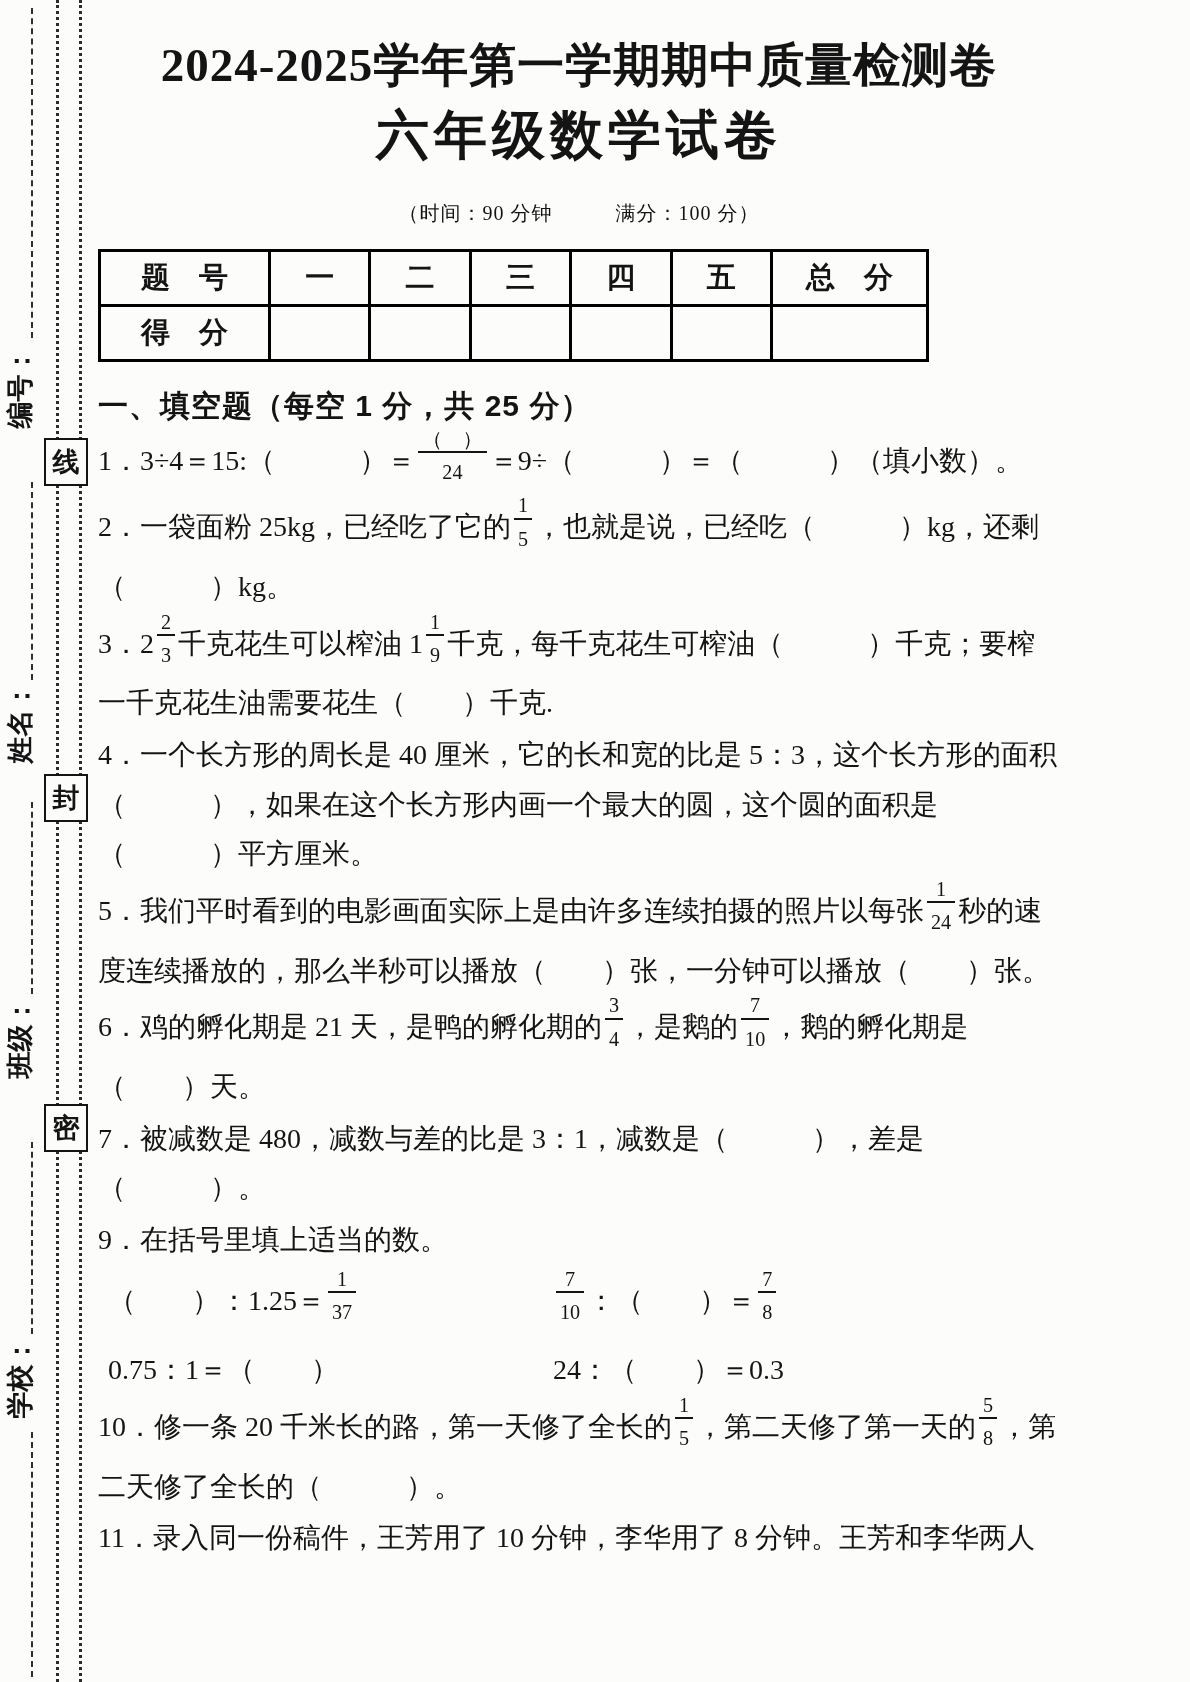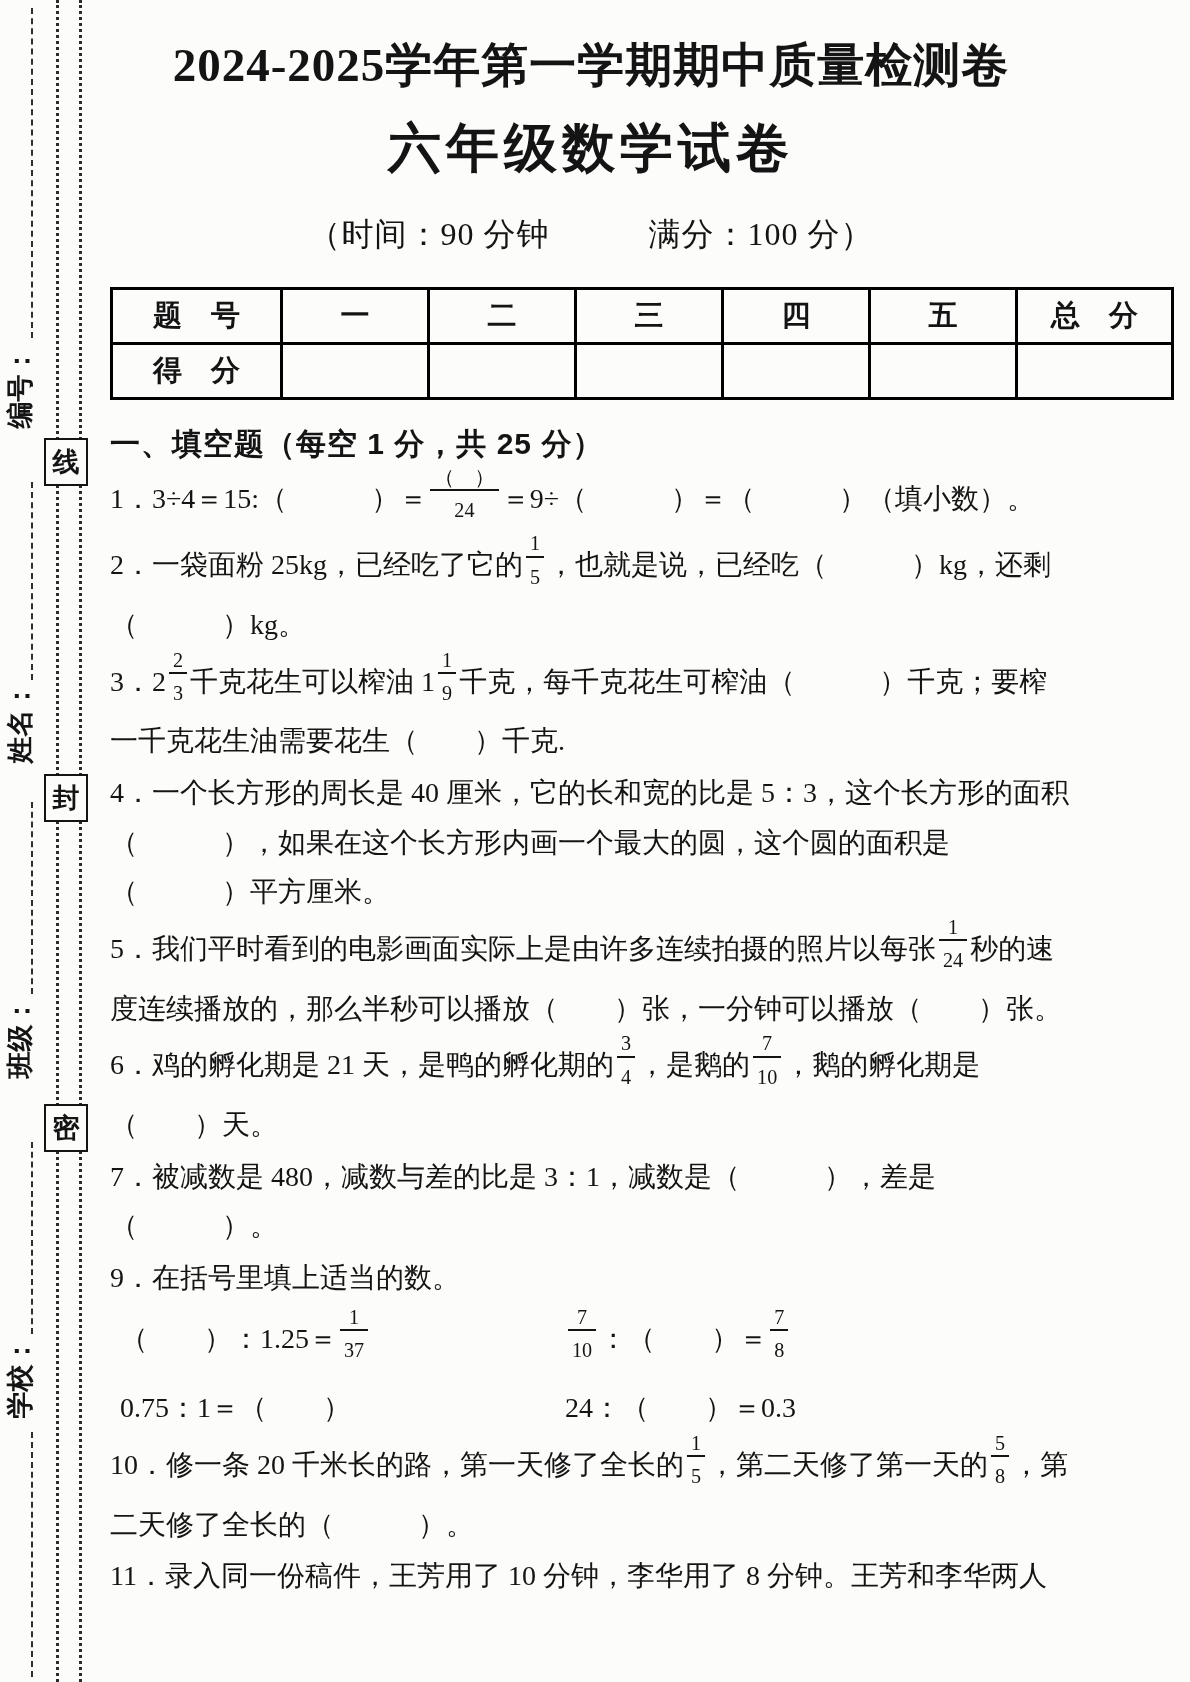--- a/index.html
+++ b/index.html
@@ -40,27 +40,27 @@
     position:absolute;left:44px;width:40px;height:44px;
     border:2.5px solid #141414;background:#fcfcfa;z-index:2;
     display:flex;align-items:center;justify-content:center;
     font-size:27px;font-weight:bold;
   }
   .sb-1{top:438px}
   .sb-2{top:774px}
   .sb-3{top:1104px}
 
   
-  .content{position:absolute;left:110px;top:0;width:962px;}
+  .content{position:absolute;left:98px;top:0;width:962px;}
 
   .title{margin:34px 0 0;text-align:center;font-size:47px;font-weight:bold;letter-spacing:1px;}
-  .subtitle{margin:16px 0 0;text-align:center;font-size:53px;font-weight:bold;letter-spacing:5px;}
-  .meta{margin-top:28px;text-align:center;font-size:32px;letter-spacing:1px;}
+  .subtitle{margin:3px 0 0;text-align:center;font-size:53px;font-weight:bold;letter-spacing:5px;}
+  .meta{margin-top:28px;text-align:center;font-size:20px;letter-spacing:1px;}
 
-  table.score{margin-top:30px;width:1064px;border-collapse:collapse;table-layout:fixed;}
+  table.score{margin-top:22px;width:831px;border-collapse:collapse;table-layout:fixed;}
   table.score td{
     border:3px solid #000;height:52px;text-align:center;
     font-size:29px;font-weight:bold;padding:0;
   }
 
   .section-heading{
     margin-top:24px;font-size:30px;font-weight:bold;
     font-family:Liberation Sans, sans-serif;
     letter-spacing:1px;
   }

